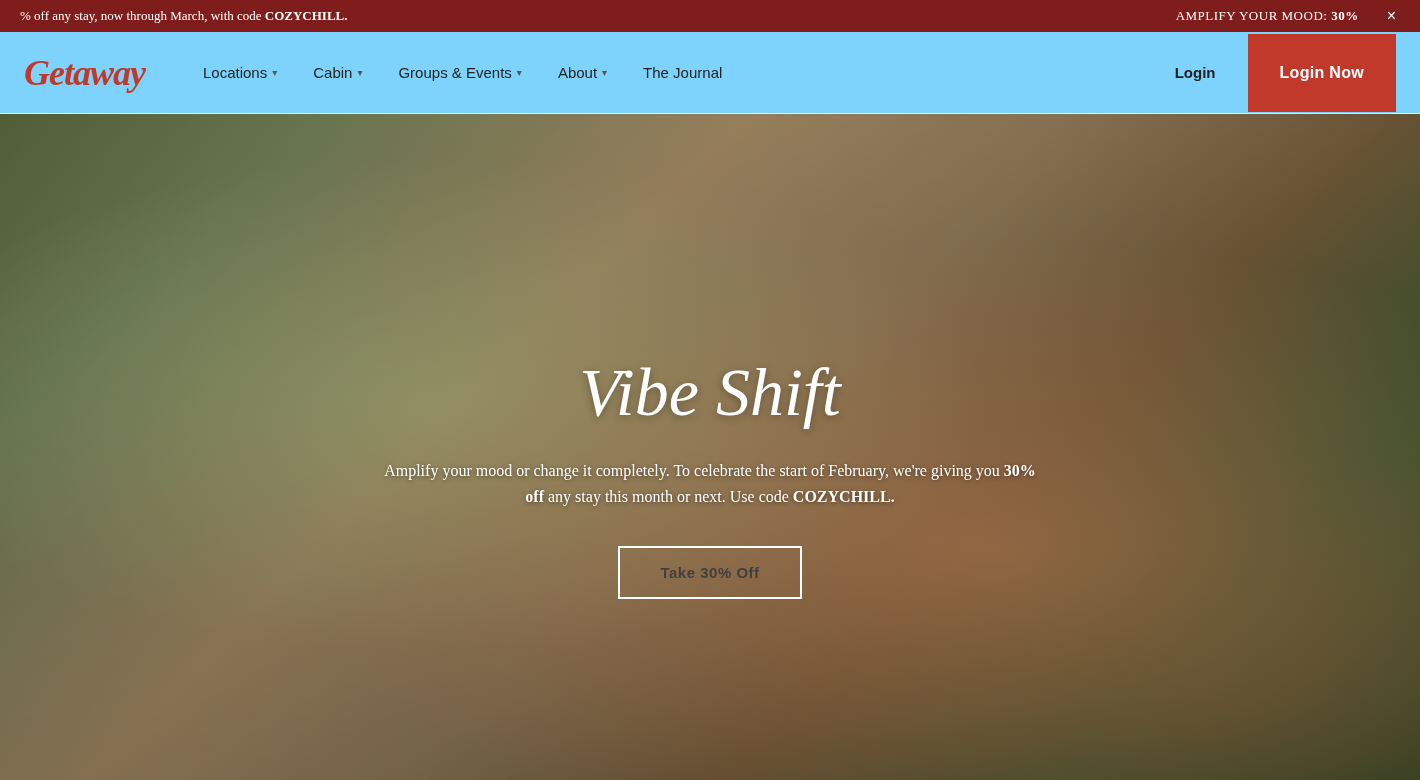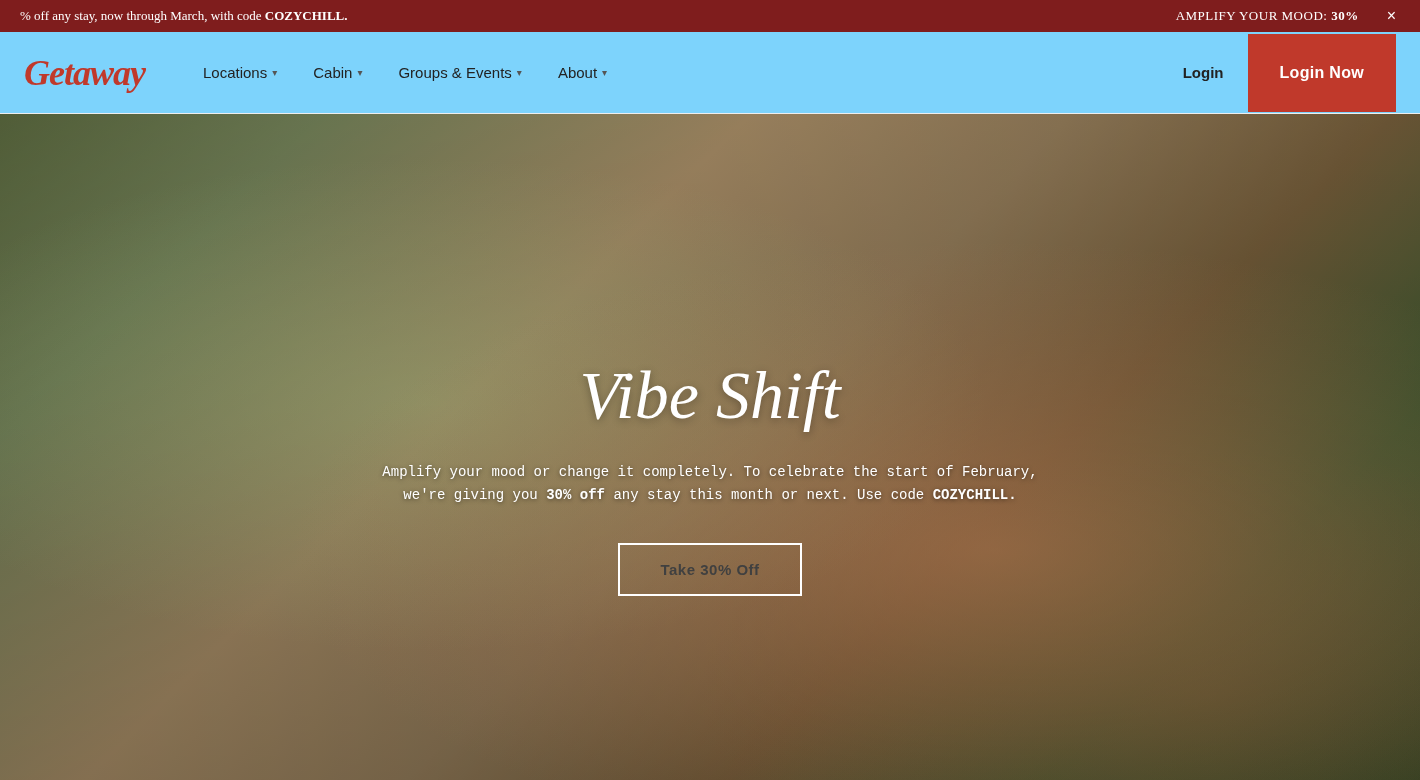--- a/index.html
+++ b/index.html
@@ -80,21 +80,21 @@
       white-space: nowrap;
       height: 78px;
     }
     .chevron {
       font-size: 10px;
       color: #555;
     }
     .nav-right {
       display: flex;
       align-items: center;
-      gap: 0;
+      gap: 8px;
     }
     .login-link {
       text-decoration: none;
       color: #222;
       font-size: 15px;
       font-family: Arial, sans-serif;
       font-weight: 700;
       padding: 0 24px;
       height: 78px;
       display: flex;
@@ -155,22 +155,22 @@
     .hero-title {
       font-family: 'Georgia', serif;
       font-size: 68px;
       font-weight: 400;
       font-style: italic;
       margin-bottom: 28px;
       text-shadow: 0 2px 8px rgba(0,0,0,0.3);
       line-height: 1.1;
     }
     .hero-subtitle {
-      font-family: Liberation Mono, monospace;
-      font-size: 14px;
+      font-family: Liberation Serif, serif;
+      font-size: 16px;
       line-height: 1.65;
       margin-bottom: 36px;
       text-shadow: 0 1px 4px rgba(0,0,0,0.5);
     }
     .hero-subtitle strong {
       font-weight: 700;
     }
     .cta-btn {
       display: inline-block;
       border: 2px solid #fff;
@@ -219,20 +219,25 @@
     <li>
       <a href="#">
         <span>Groups &amp; Events</span>
         <span class="chevron">▾</span>
       </a>
     </li>
     <li>
       <a href="#">
         <span>About</span>
         <span class="chevron">▾</span>
+      </a>
+    </li>
+    <li>
+      <a href="#">
+        <span>The Journal</span>
       </a>
     </li>
   </ul>
   <div class="nav-right">
     <a href="#" class="login-link">Login</a>
     <button class="book-now-btn">Login Now</button>
   </div>
 </nav>
 
 <section id="hero">

